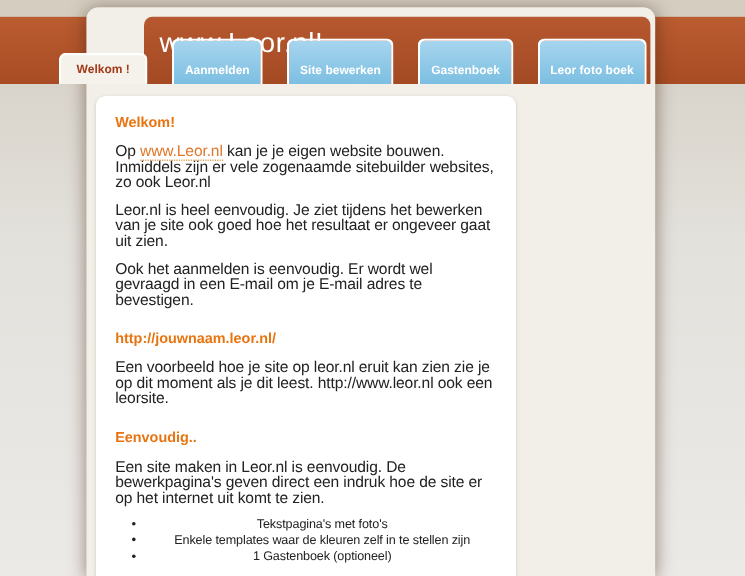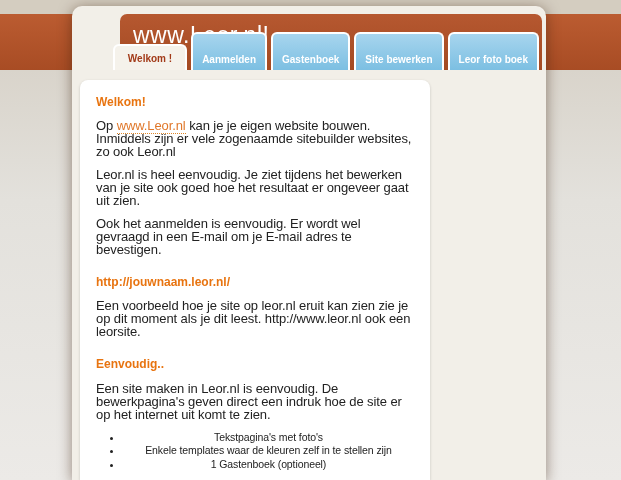--- a/index.html
+++ b/index.html
@@ -19,21 +19,21 @@
   .card-header {
     position:absolute; top:8px; left:4px; right:4px; height:56px;
     background:linear-gradient(180deg,#b65830,#a34a22);
     border-radius:7px 7px 0 0;
     margin-left:44px;
   }
   .site-title {
     position:absolute; left:13px; top:8px;
     font-size:23px; letter-spacing:.5px; color:#ffffff; font-weight:500;
   }
-  .tabs { position:absolute; bottom:0; right:3px; display:flex; align-items:flex-end; gap:4px; }
+  .tabs { position:absolute; bottom:0; right:3px; display:flex; align-items:flex-end; gap:20px; }
   .tab {
     border:2px solid #ffffff; border-bottom:none; border-radius:6px 6px 0 0;
     font-size:10px; font-weight:bold; white-space:nowrap; cursor:pointer;
   }
   .tab.active { background:#f5f2eb; color:#a23a18; padding:7px 13px 6px; }
   .tab.blue { background:linear-gradient(180deg,#a7d5ee,#7cbfe2); color:#ffffff; padding:20px 9px 5px; }
   .panel {
     position:absolute; left:8px; top:74px; width:350px; height:400px;
     background:#ffffff; border-radius:8px 8px 0 0;
     box-shadow:0 1px 3px rgba(0,0,0,0.18);
@@ -54,22 +54,22 @@
 
 <div class="top-strip"></div>
 <div class="band"></div>
 
 <div class="card">
   <div class="card-header">
     <div class="site-title">www.Leor.nl!</div>
     <nav class="tabs">
       <div class="tab active">Welkom !</div>
       <div class="tab blue">Aanmelden</div>
+      <div class="tab blue">Site bewerken</div>
       <div class="tab blue">Gastenboek</div>
-      <div class="tab blue">Site bewerken</div>
       <div class="tab blue">Leor foto boek</div>
     </nav>
   </div>
 
   <div class="panel">
 
     <h2 class="first">Welkom!</h2>
     <p><span>Op </span><a class="inline-link">www.Leor.nl</a><span> kan je je eigen website bouwen. Inmiddels zijn er vele zogenaamde sitebuilder websites, zo ook Leor.nl</span></p>
     <p>Leor.nl is heel eenvoudig. Je ziet tijdens het bewerken van je site ook goed hoe het resultaat er ongeveer gaat uit zien.</p>
     <p>Ook het aanmelden is eenvoudig. Er wordt wel gevraagd in een E-mail om je E-mail adres te bevestigen.</p>

